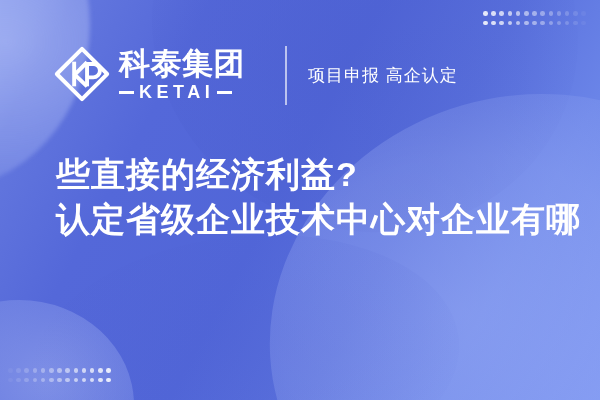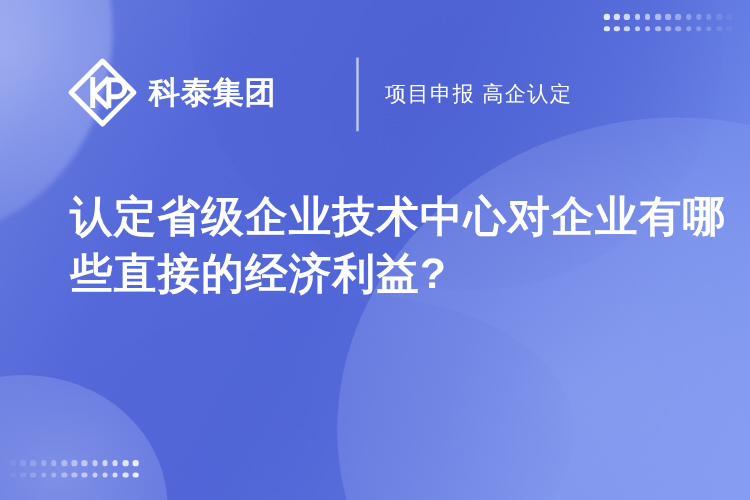--- a/index.html
+++ b/index.html
@@ -157,21 +157,21 @@
 
   .logo-words {
     margin-left: 9px;
     display: flex;
     flex-direction: column;
     align-items: stretch;
   }
 
   .logo-cn {
     color: #ffffff;
-    font-size: 25px;
+    font-size: 31px;
     line-height: 34px;
     font-weight: bold;
     letter-spacing: 0.5px;
     white-space: nowrap;
   }
 
   .logo-en-row {
     display: flex;
     align-items: center;
     margin-top: 2px;
@@ -330,29 +330,34 @@
         <svg viewBox="0 0 100 100" xmlns="http://www.w3.org/2000/svg">
           <path d="M50 5 L95 50 L50 95 L5 50 Z" fill="none" stroke="#ffffff" stroke-width="7" stroke-linejoin="round"></path>
           <path d="M36 28 L36 72" fill="none" stroke="#ffffff" stroke-width="7" stroke-linecap="butt"></path>
           <path d="M59 29 L37 51 L59 72" fill="none" stroke="#ffffff" stroke-width="7" stroke-linejoin="round" stroke-linecap="butt"></path>
           <path d="M59 29 L59 72" fill="none" stroke="#ffffff" stroke-width="7"></path>
           <path d="M59 32 L70 32 A12 12 0 0 1 70 56 L59 56" fill="none" stroke="#ffffff" stroke-width="7" stroke-linejoin="miter"></path>
         </svg>
       </span>
       <span class="logo-words">
         <span class="logo-cn">科泰集团</span>
+        <span class="logo-en-row">
+          <span class="logo-rule"></span>
+          <span class="logo-en">KETAI</span>
+          <span class="logo-rule"></span>
+        </span>
       </span>
     </div>
 
     <div class="divider"></div>
 
     <div class="tagline-block">
       <div class="tagline-sub">项目申报 高企认定</div>
     </div>
 
   </div>
 
   <div class="headline">
+    <div class="headline-line">些直接的经济利益?</div>
     <div class="headline-line">认定省级企业技术中心对企业有哪</div>
-    <div class="headline-line">些直接的经济利益?</div>
   </div>
 
 </div>
 
 </body></html>

